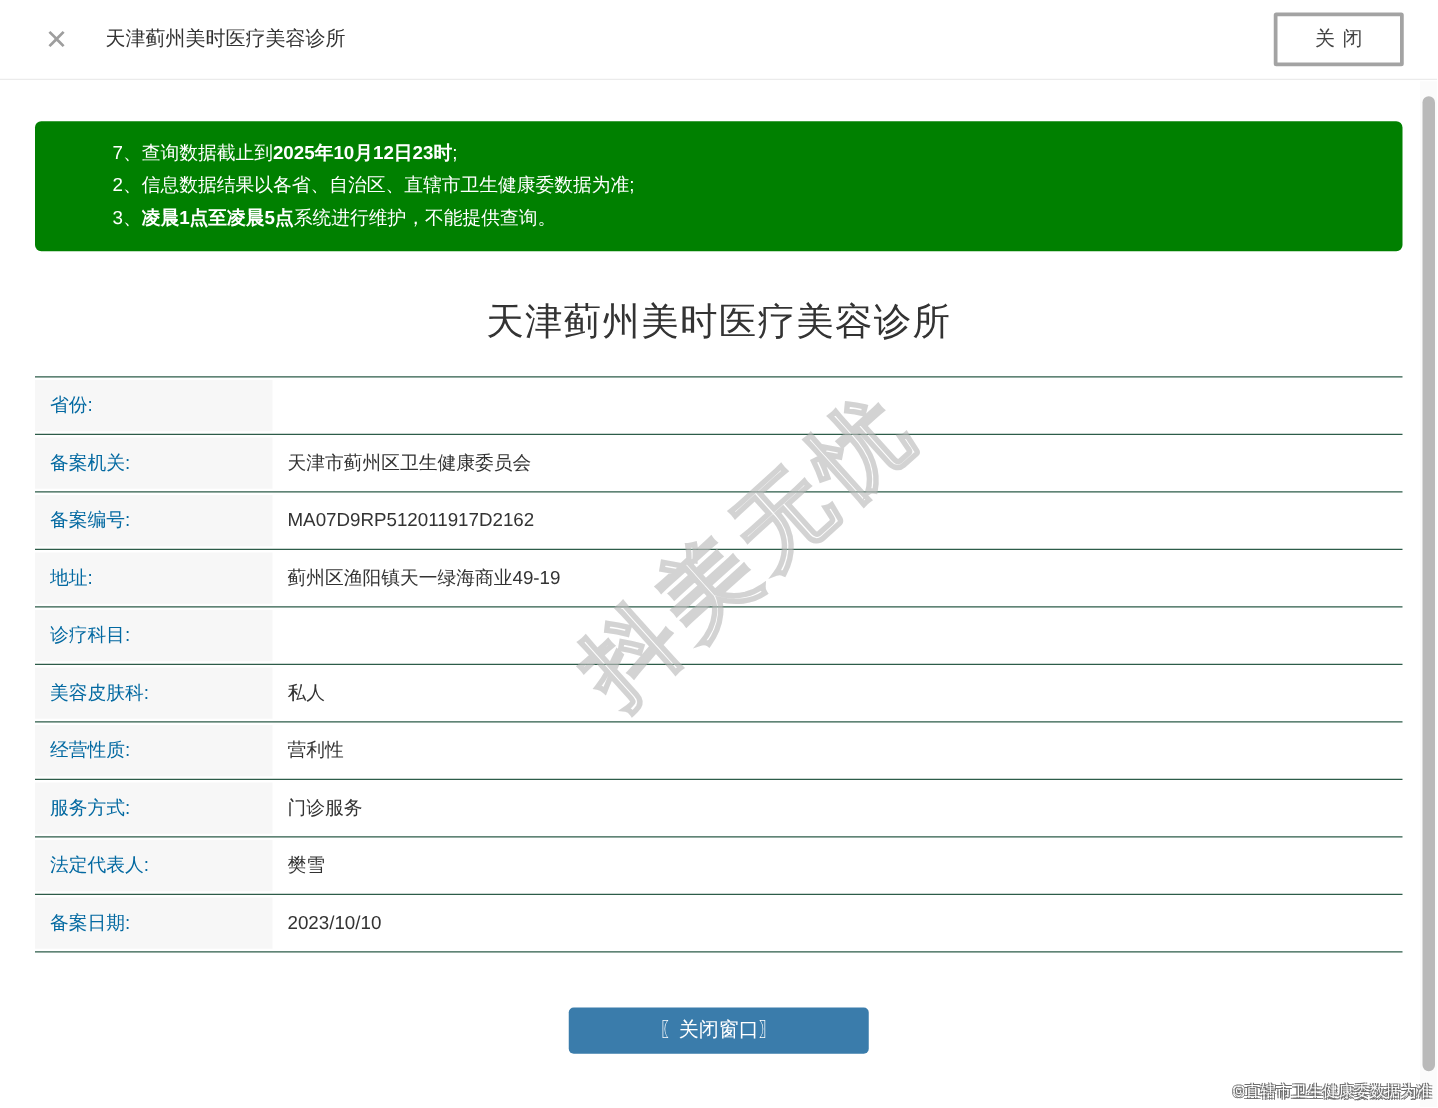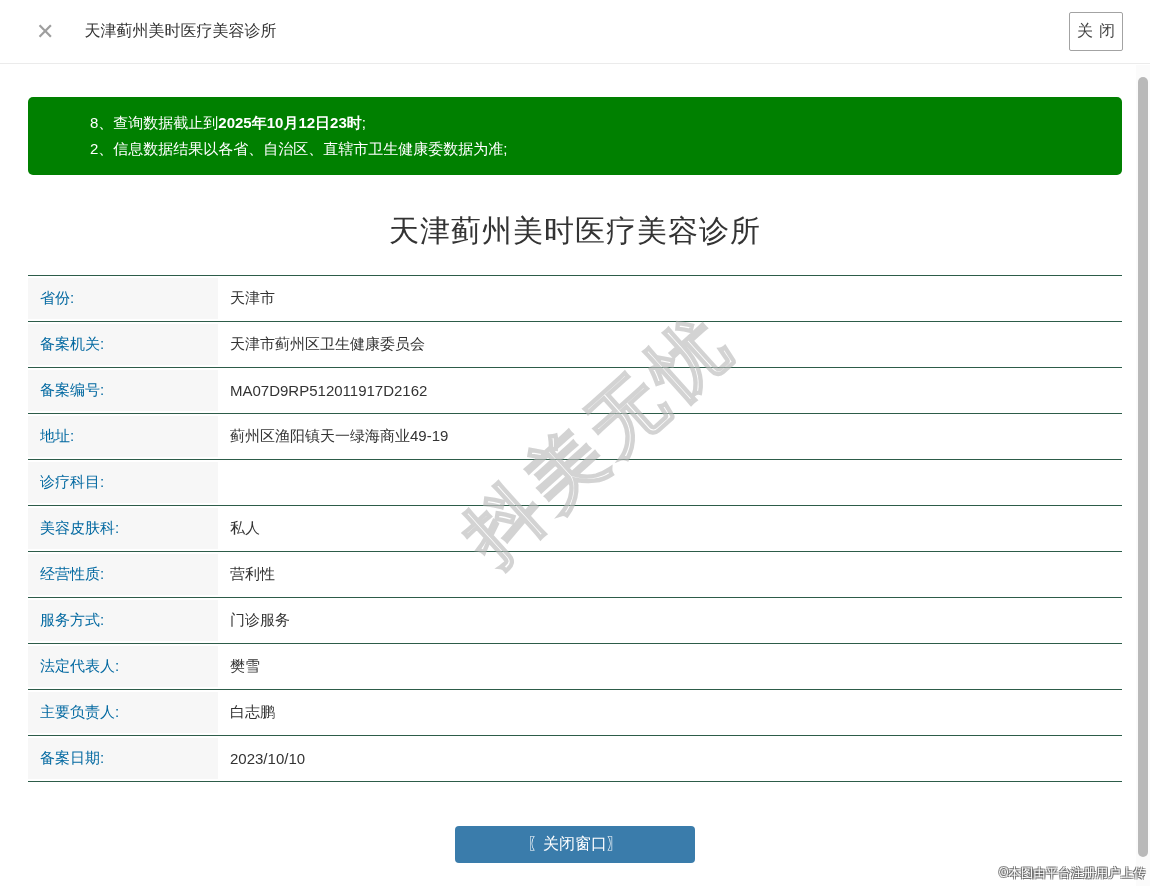--- a/index.html
+++ b/index.html
@@ -10,22 +10,22 @@
   }
   
   .topbar {
     height:64px; display:flex; align-items:center; padding:0 27px 0 36px;
     border-bottom:1px solid #ebebeb; background:#fff; position:relative; z-index:5;
   }
   .close-x { font-size:22px; color:#9e9e9e; cursor:pointer; line-height:1; font-weight:400; }
   .topbar-title { margin-left:30px; font-size:16px; color:#333; }
   .topbar-spacer { flex:1; }
   .btn-close-top {
-    background:#fff; border:1px solid #a3a3a3; border-radius:2px;
-    font-size:16px; color:#444; padding:8px 1px; letter-spacing:6px;
+    background:#fff; border:3px solid #a3a3a3; border-radius:2px;
+    font-size:16px; color:#444; padding:8px 24px; letter-spacing:6px;
     text-indent:6px; cursor:pointer; font-family:Liberation Serif, serif;
   }
   
   .scrollbar-track { position:absolute; top:65px; right:0; bottom:0; width:14px; background:#fbfbfb; z-index:6; }
   .scrollbar-thumb { position:absolute; left:2px; top:12px; width:10px; height:780px; background:#b9b9b9; border-radius:6px; cursor:pointer; }
   
   .notice {
     margin:33px 28px 0 28px; background:#008000; border-radius:5px;
     color:#fff; font-size:15px; line-height:26px; padding:13px 16px 13px 62px;
     list-style:none;
@@ -75,30 +75,30 @@
     <span class="topbar-title">天津蓟州美时医疗美容诊所</span>
     <span class="topbar-spacer"></span>
     <button class="btn-close-top">关闭</button>
   </div>
 
   <div class="scrollbar-track">
     <div class="scrollbar-thumb"></div>
   </div>
 
   <ul class="notice">
-    <li><span>8、查询数据截止到</span><b>2025年10月12日23时</b><span>;</span></li>
+    <li><span>7、查询数据截止到</span><b>2025年10月12日23时</b><span>;</span></li>
     <li><span>2、信息数据结果以各省、自治区、直辖市卫生健康委数据为准;</span><b></b><span></span></li>
+    <li><span>3、</span><b>凌晨1点至凌晨5点</b><span>系统进行维护，不能提供查询。</span></li>
   </ul>
 
   <h1 class="main-title">天津蓟州美时医疗美容诊所</h1>
 
   <div class="info-table">
     <div class="info-row">
       <div class="info-label">省份:</div>
-      <div class="info-value">天津市</div>
     </div>
     <div class="info-row">
       <div class="info-label">备案机关:</div>
       <div class="info-value">天津市蓟州区卫生健康委员会</div>
     </div>
     <div class="info-row">
       <div class="info-label">备案编号:</div>
       <div class="info-value">MA07D9RP512011917D2162</div>
     </div>
     <div class="info-row">
@@ -118,30 +118,26 @@
     </div>
     <div class="info-row">
       <div class="info-label">服务方式:</div>
       <div class="info-value">门诊服务</div>
     </div>
     <div class="info-row">
       <div class="info-label">法定代表人:</div>
       <div class="info-value">樊雪</div>
     </div>
     <div class="info-row">
-      <div class="info-label">主要负责人:</div>
-      <div class="info-value">白志鹏</div>
-    </div>
-    <div class="info-row">
       <div class="info-label">备案日期:</div>
       <div class="info-value">2023/10/10</div>
     </div>
   </div>
 
   <div class="actions">
     <button class="btn-close-window">〖关闭窗口〗</button>
   </div>
 
   <div class="watermark">抖美无忧</div>
 
-  <div class="copyright">©本图由平台注册用户上传</div>
+  <div class="copyright">©直辖市卫生健康委数据为准</div>
 
 </div>
 
 </body></html>

